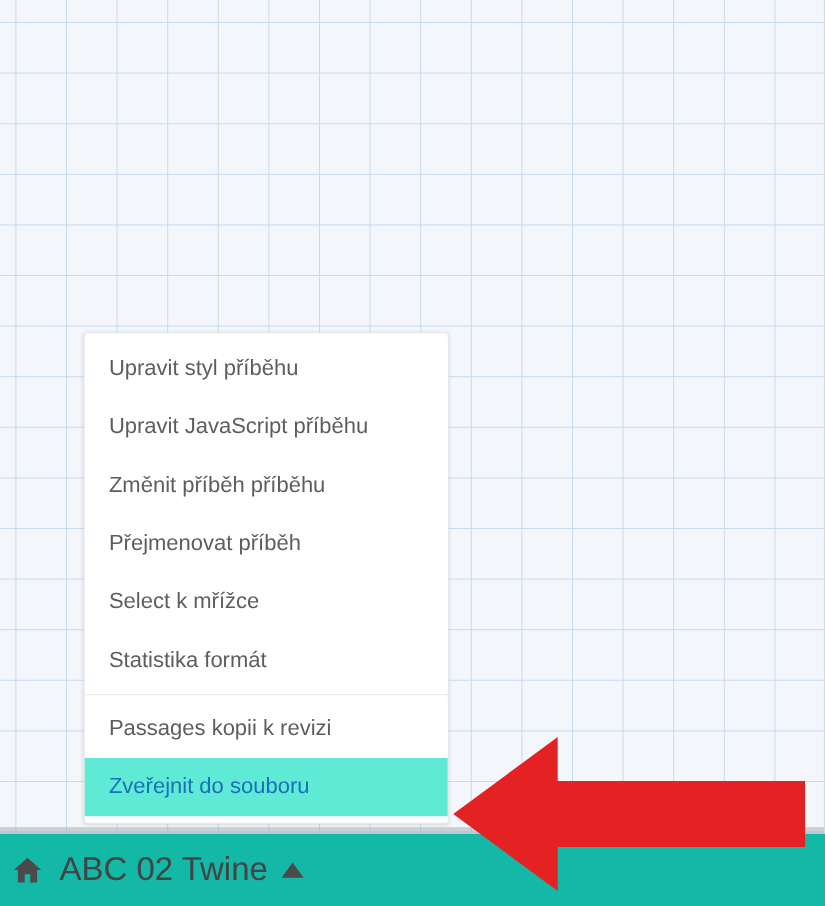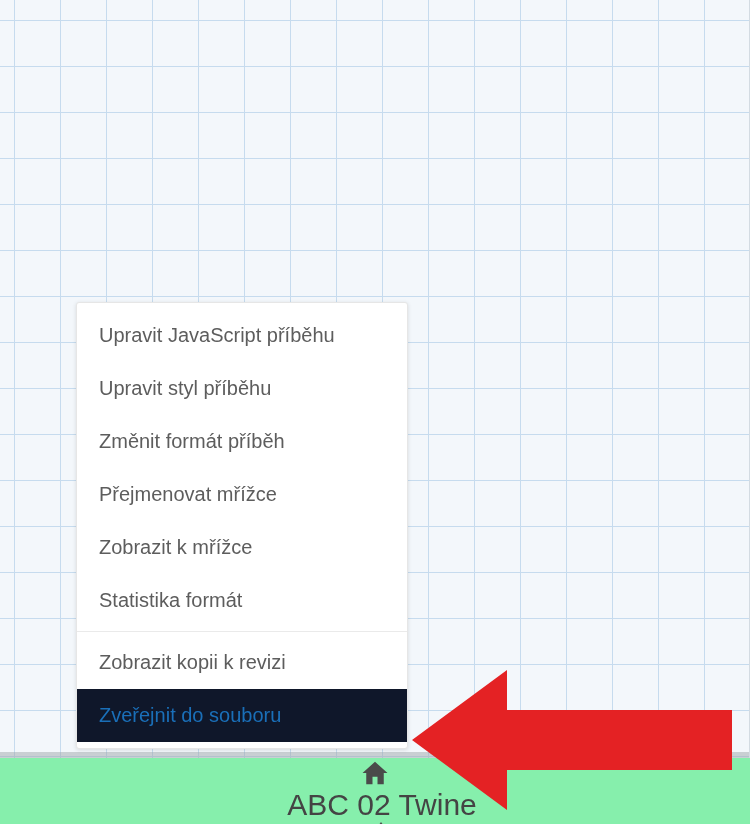--- a/index.html
+++ b/index.html
@@ -53,35 +53,34 @@
     color: #5d5d5d;
     cursor: pointer;
     background: #fff;
   }
   .menu-divider {
     height: 1px;
     background: #eaeaea;
     margin: 4px 0;
   }
   .menu-item.highlight {
-    background: #0f172a;
+    background: #5eead4;
     color: #1a6fb8;
   }
 
   .bottom-bar {
     position: absolute;
     left: 0;
     right: 0;
     bottom: 0;
     height: 66px;
-    background: #86efac;
+    background: #14b8a6;
     display: flex;
     align-items: center;
     padding: 0 10px;
-    flex-direction: column;
   }
 
   .home-icon svg {
     width: 30px;
     height: 30px;
     display: block;
   }
   .home-icon { cursor: pointer; }
 
   .story-title {
@@ -110,28 +109,28 @@
     pointer-events: none;
   }
   .arrow svg { display: block; }
 </style>
 </head>
 <body>
 
 <div class="canvas"></div>
 
 <div class="menu">
+  <div class="menu-item">Upravit styl příběhu</div>
   <div class="menu-item">Upravit JavaScript příběhu</div>
-  <div class="menu-item">Upravit styl příběhu</div>
-  <div class="menu-item">Změnit formát příběh</div>
-  <div class="menu-item">Přejmenovat mřížce</div>
-  <div class="menu-item">Zobrazit k mřížce</div>
+  <div class="menu-item">Změnit příběh příběhu</div>
+  <div class="menu-item">Přejmenovat příběh</div>
+  <div class="menu-item">Select k mřížce</div>
   <div class="menu-item">Statistika formát</div>
   <div class="menu-divider"></div>
-  <div class="menu-item">Zobrazit kopii k revizi</div>
+  <div class="menu-item">Passages kopii k revizi</div>
   <div class="menu-item highlight">Zveřejnit do souboru</div>
 </div>
 
 <div class="bottom-bar">
   <span class="home-icon">
     <svg viewBox="0 0 24 24" fill="#4a4a4a">
         <path d="M12 3l10 9h-3v9h-5v-6h-4v6H5v-9H2l10-9z"></path>
       </svg>
   </span>
   <span class="story-title">ABC 02 Twine</span>

